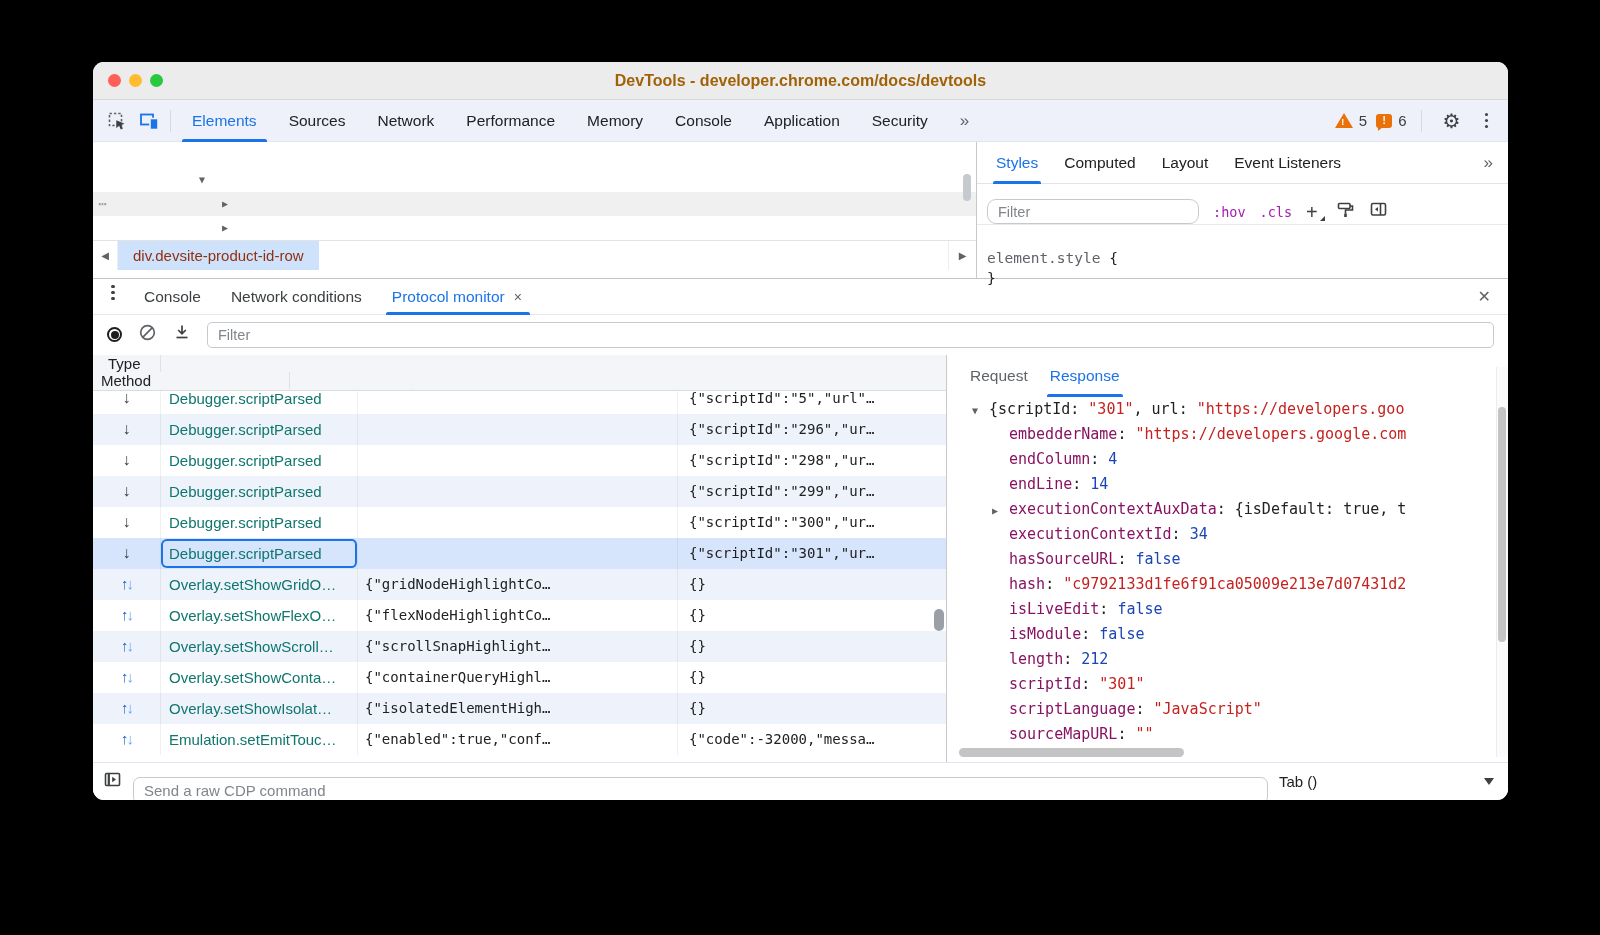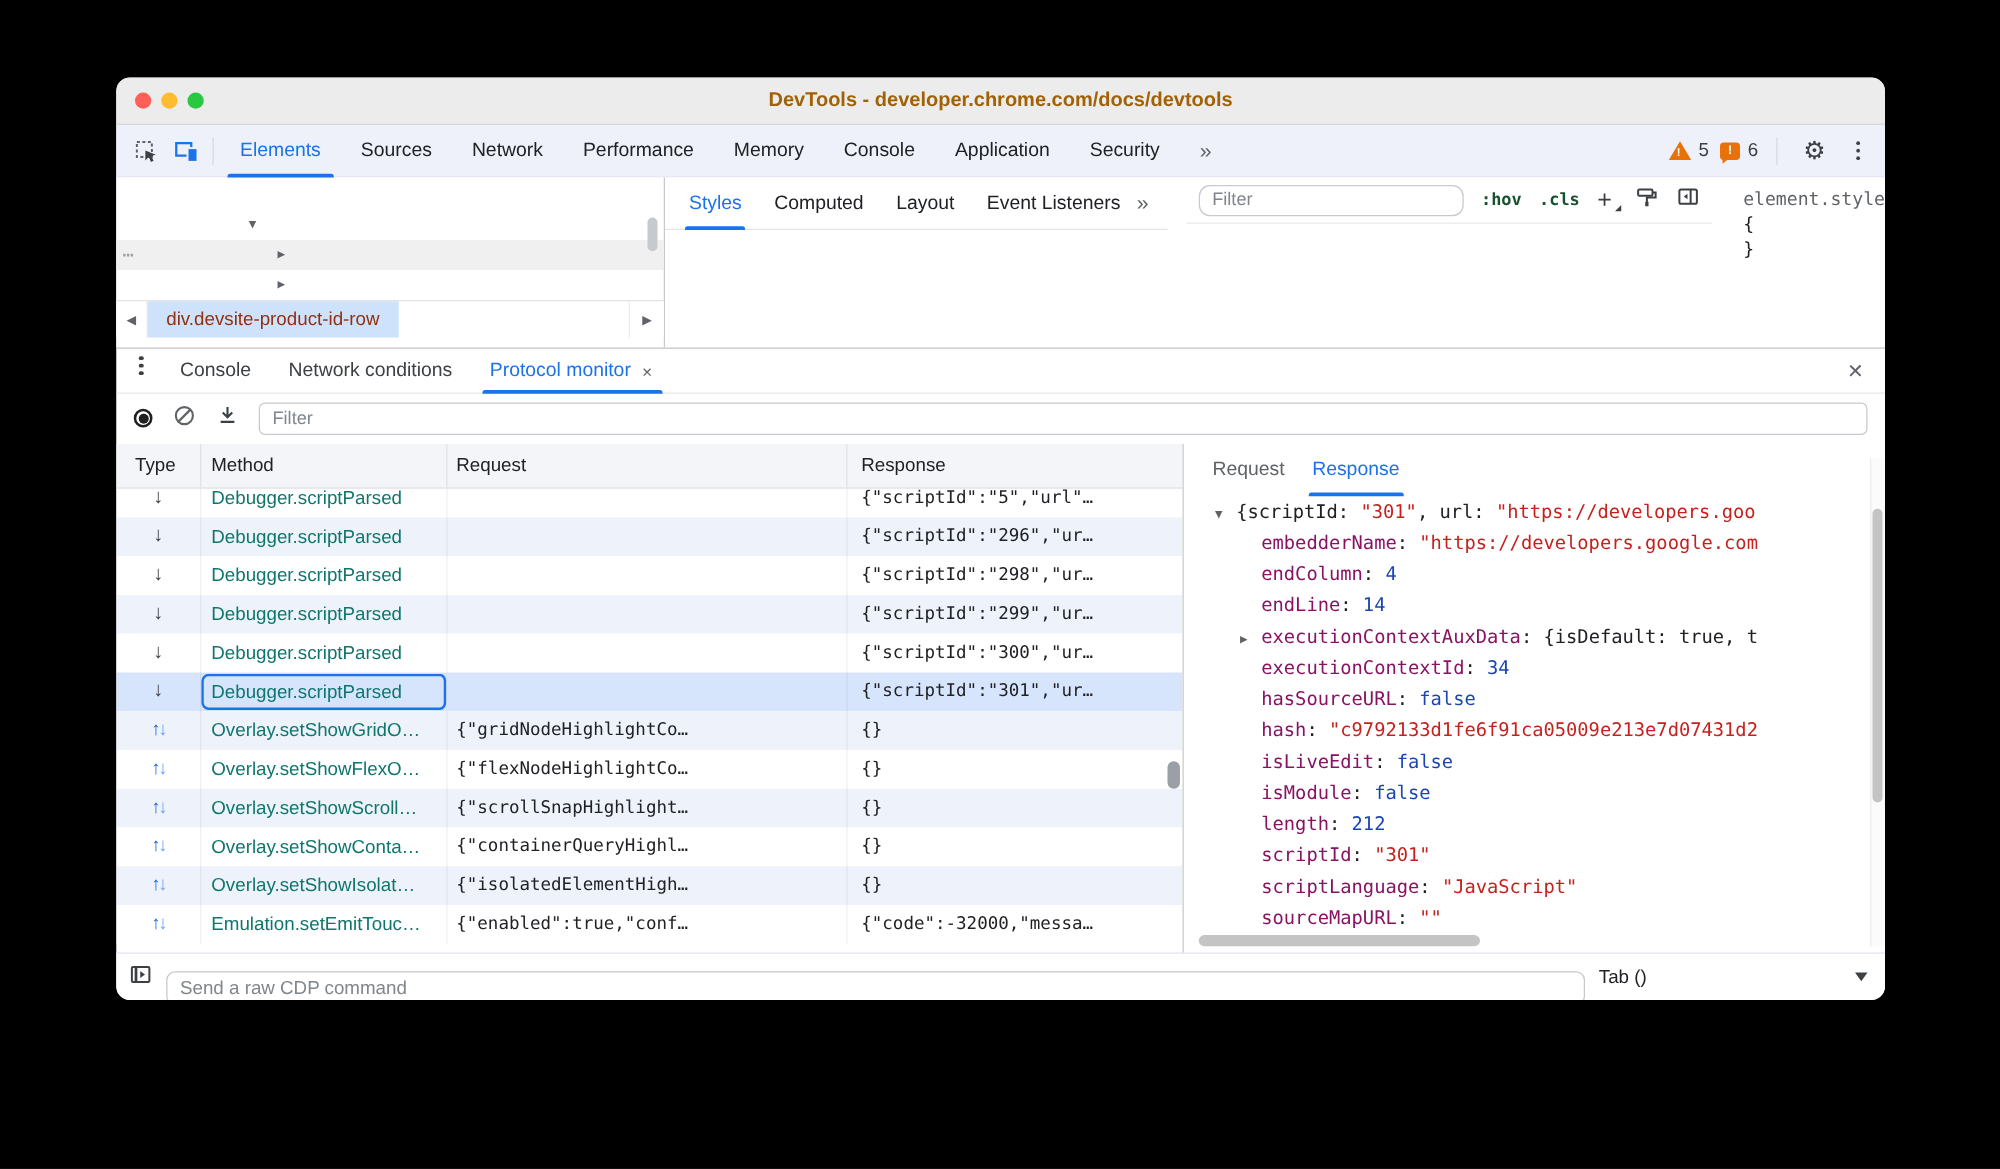--- a/index.html
+++ b/index.html
@@ -57,36 +57,36 @@
   .escroll { position:absolute; right:5px; top:32px; width:8px; height:27px;
     border-radius:4px; background:#c6c9ce; }
   .crumbbar { height:30px; border-top:1px solid #e2e2e2; display:flex;
     align-items:stretch; font-size:15px; color:#8f3011; background:#fff; }
   .cnav { width:25px; display:grid; place-items:center; color:#5f6368; font-size:10px; }
   .cnav.back { border-right:1px solid #ededed; }
   .cnav.fwd { margin-left:auto; width:28px; border-left:1px solid #ededed; }
   .crumb { padding:0 15px; line-height:29px; white-space:nowrap; }
   .crumb.sel { background:#cfe2fc; }
 
-  .rightpane { flex:1; border-left:1px solid #c9c9c9; display:flex; flex-direction:row;gap:15px; }
+  .rightpane { flex:1; border-left:1px solid #c9c9c9; display:flex; flex-direction:column;gap:15px; }
   #stabs { height:42px; display:flex; align-items:center; border-bottom:1px solid #e4e4e4; padding-left:6px; }
   .stab { padding:0 13px; height:42px; line-height:42px; font-size:15.5px; color:#202124;
     position:relative; white-space:nowrap; }
   .stab.sel { color:#1a73e8; }
   .stab.sel::after { content:""; position:absolute; left:10px; right:10px; bottom:0;
     height:2.5px; background:#1a73e8; border-radius:2px 2px 0 0; }
   .smore { margin-left:auto; padding-right:15px; color:#5f6368; font-size:17px; }
   .stoolbar { height:37px; display:flex; align-items:center; gap:14px; padding:0 10px;
     border-bottom:1px solid #eaeaea; }
   .sfilter { width:212px; height:25px; border:1px solid #c6c9ce; border-radius:9px;
     padding:0 10px; font-size:14.5px; color:#202124; outline:none;
     font-family:"Liberation Sans",sans-serif; }
   .sfilter::placeholder, .dfilter::placeholder, .cdpinput::placeholder { color:#80868b; }
-  .pseudo,.clsbtn { font-family:"DejaVu Sans Mono",monospace; font-weight:700;
-    font-size:13.5px; color:#14532d; }
+  .pseudo,.clsbtn { font-family:"DejaVu Sans Mono",monospace; font-weight:400;
+    font-size:13.5px; color:#a21caf; }
   .plusbtn { font-size:20px; color:#3c4043; position:relative; line-height:14px; padding-right:4px; }
   .plusbtn::after { content:""; position:absolute; right:-3px; bottom:-2px;
     border-left:5px solid transparent; border-bottom:5px solid #3c4043; }
   .srule { padding:8px 0 0 10px; font-family:"DejaVu Sans Mono",monospace;
     font-size:14.5px; line-height:20px; color:#202124; }
   .graysel { color:#5f6368; }
 
   
   .drawer { height:522px; border-top:1px solid #c4c4c4; display:flex; flex-direction:column; }
   .dtabs { height:36px; display:flex; align-items:center; border-bottom:1px solid #e8e8e8; }
@@ -100,21 +100,21 @@
   .dclose { margin-left:auto; padding-right:17px; color:#5f6368; font-size:16px; }
   .dtoolbar { height:40px; display:flex; align-items:center; gap:16px; padding:0 14px; }
   .recbtn { width:15px; height:15px; border:2px solid #1f1f1f; border-radius:50%; position:relative; }
   .recbtn::after { content:""; position:absolute; inset:1.5px; background:#1f1f1f; border-radius:50%; }
   .dfilter { flex:1; height:26px; border:1px solid #c6c9ce; border-radius:5px;
     padding:0 10px; font-size:14.5px; font-family:"Liberation Sans",sans-serif; outline:none; }
 
   .dmain { height:408px; display:flex; }
   .twrap { width:853px; position:relative; overflow:hidden; }
   #thead { height:36px; display:flex; background:#f3f5f9; border-bottom:1px solid #dadce0;
-    align-items:flex-start; font-size:15px; color:#202124; }
+    align-items:flex-start; font-size:15px; color:#202124;flex-direction:column; }
   .hc { height:100%; display:flex; align-items:center; border-right:1px solid #dfe1e5; }
   .hc.c0 { width:68px; padding-left:15px; }
   .hc.c1 { width:197px; padding-left:8px; }
   .hc.c2 { width:320px; padding-left:7px; }
   .hc.c3 { flex:1; padding-left:11px; border-right:none; }
   .tbody { position:absolute; top:36px; left:0; right:0; bottom:0; overflow:hidden; }
   #rows { margin-top:-8px; }
   .trow { height:31px; display:flex; align-items:center; }
   .trow.white { background:#fff; } .trow.pale { background:#eef3fb; }
   .trow.selected { background:#d7e5fc; }

